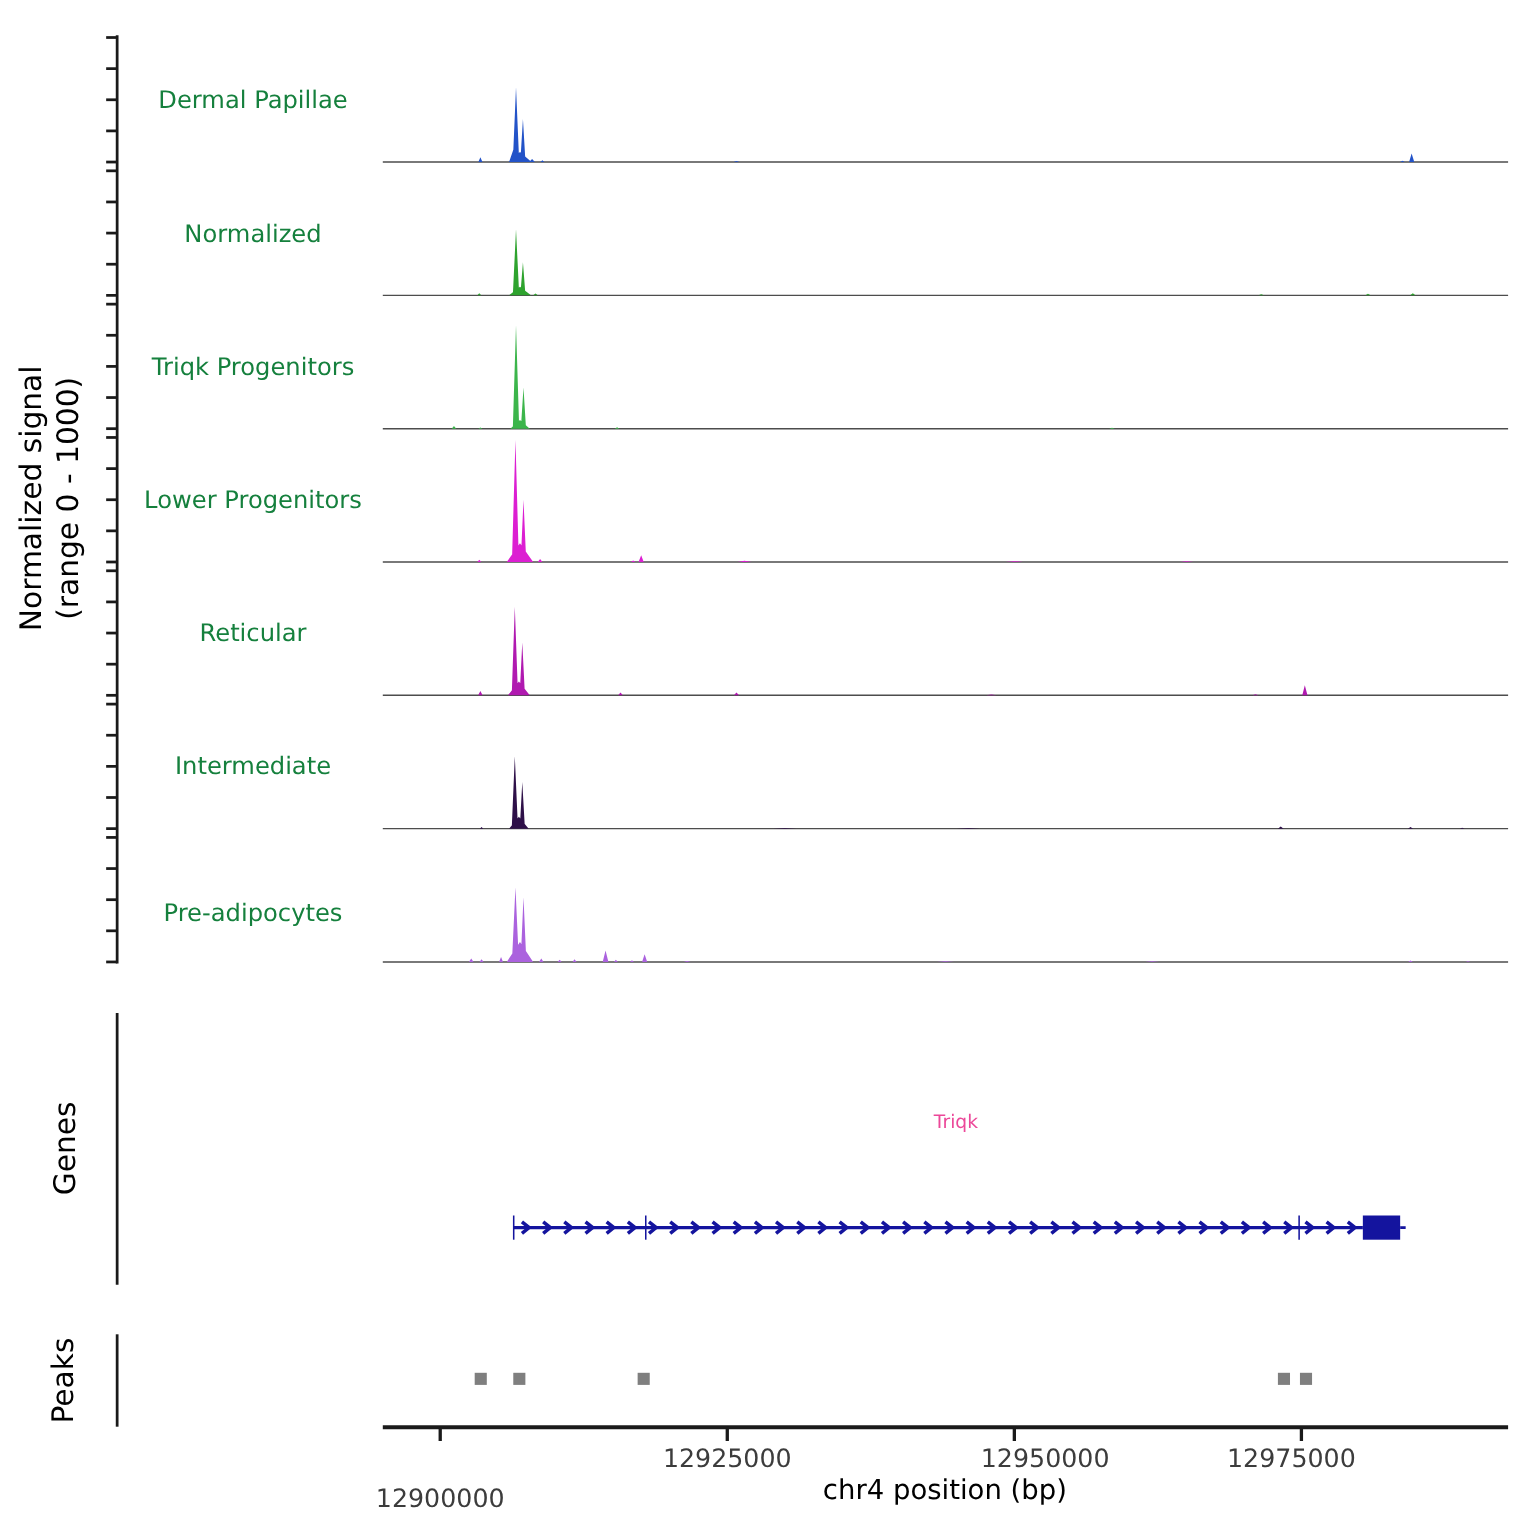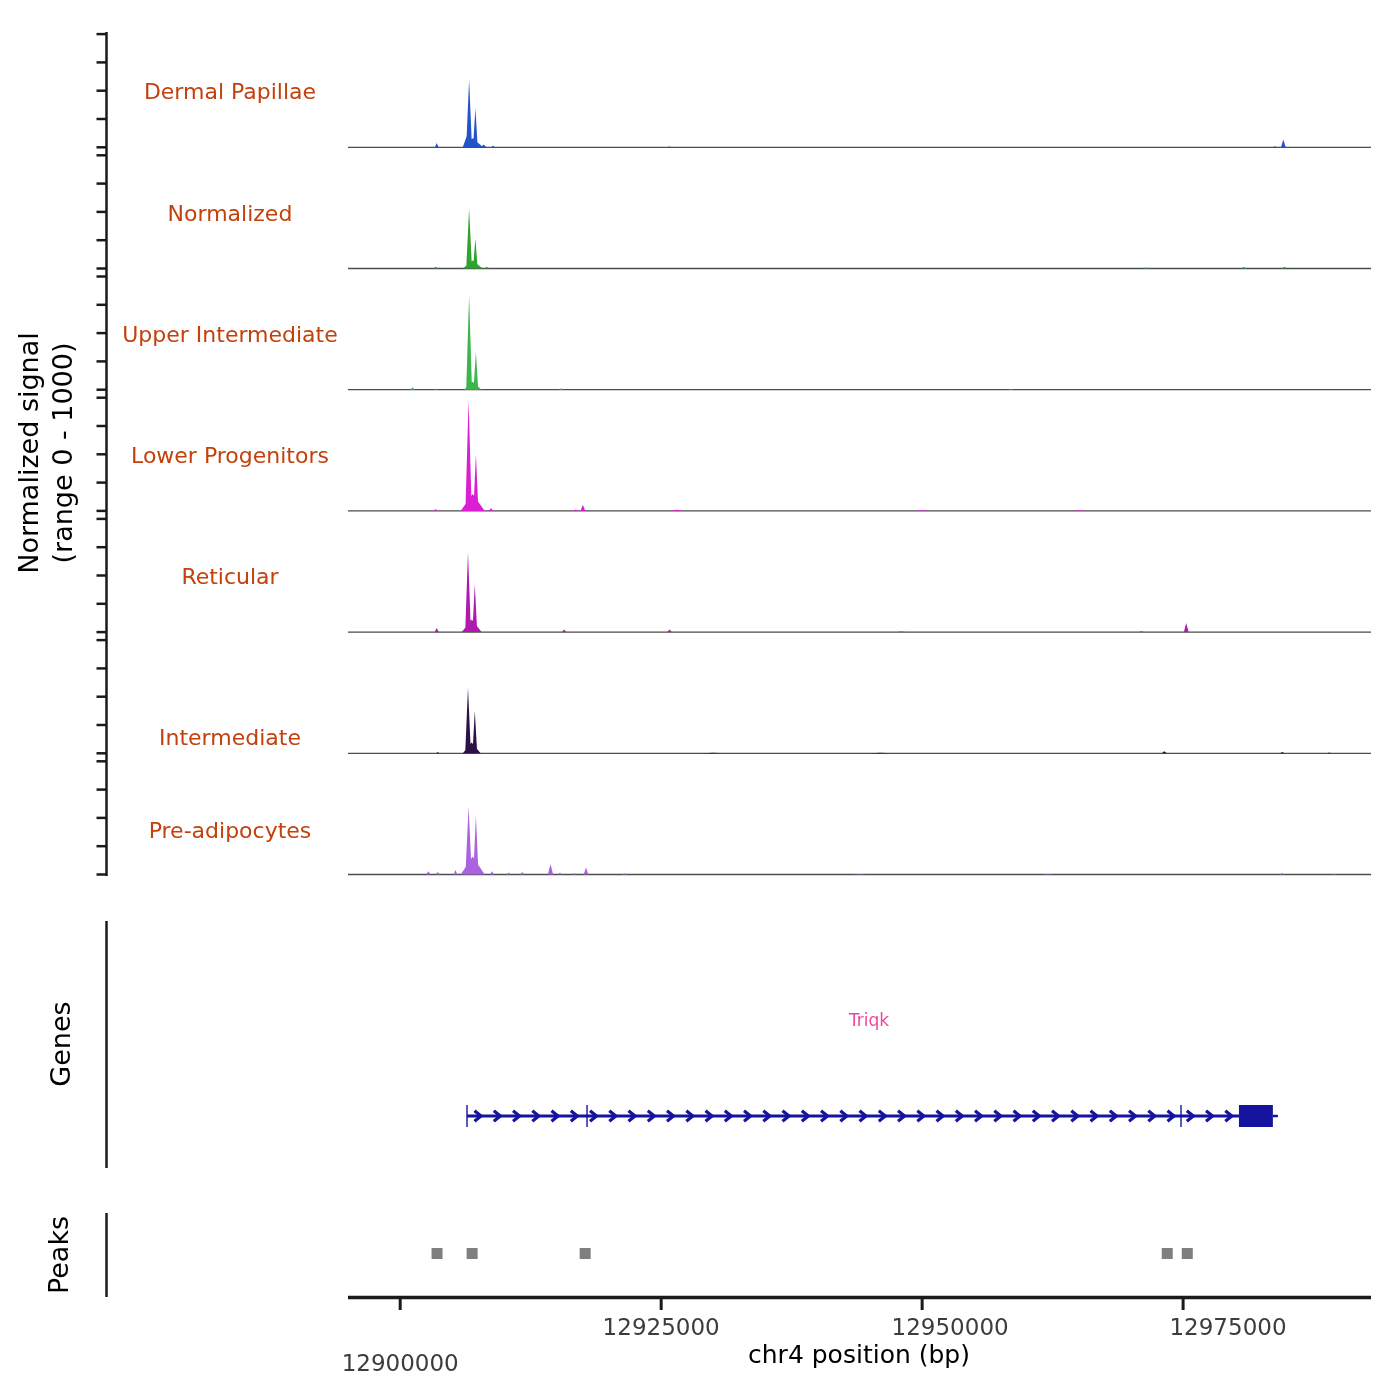--- a/index.html
+++ b/index.html
@@ -1,20 +1,20 @@
 <!DOCTYPE html>
 <html><head>
 <meta charset="utf-8">
 <style>
   html,body{margin:0;padding:0;background:#ffffff;}
   #canvas{position:relative;width:1400px;height:1400px;background:#ffffff;
           font-family:"DejaVu Sans","Liberation Sans",sans-serif;overflow:hidden;}
   #plot-svg{position:absolute;left:0;top:0;}
   .track-label{position:absolute;left:80px;width:300px;text-align:center;
-               font-size:22px;line-height:28px;color:#c2410c;white-space:nowrap;}
+               font-size:22px;line-height:28px;color:#15803d;white-space:nowrap;}
   .rotated{position:absolute;transform:translate(-50%,-50%) rotate(-90deg);
            white-space:nowrap;text-align:center;}
   .ylab{font-size:27px;line-height:34px;color:#000;}
   .section-label{font-size:27px;color:#000;}
   .xtick-label{position:absolute;transform:translateX(-50%);
                font-size:23px;color:#3c3c3c;white-space:nowrap;}
   .gene-name{position:absolute;transform:translateX(-50%);
              font-size:17px;color:#ec4899;white-space:nowrap;}
   .xaxis-title{position:absolute;transform:translateX(-50%);
                font-size:25px;color:#000;white-space:nowrap;}
@@ -162,35 +162,35 @@
     </svg>
 
   <div class="rotated" style="left:46px;top:453px;">
     <div class="ylab">Normalized signal</div>
     <div class="ylab">(range 0 - 1000)</div>
   </div>
 
   <div id="track-labels">
       <div class="track-label" style="top: 78.3px;">Dermal Papillae</div>
       <div class="track-label" style="top: 199.5px;">Normalized</div>
-      <div class="track-label" style="top: 320.7px;">Upper Intermediate</div>
+      <div class="track-label" style="top: 320.7px;">Triqk Progenitors</div>
       <div class="track-label" style="top: 441.9px;">Lower Progenitors</div>
       <div class="track-label" style="top: 563.1px;">Reticular</div>
-      <div class="track-label" style="top: 684.3px; margin-top: 40px;">Intermediate</div>
+      <div class="track-label" style="top: 684.3px;">Intermediate</div>
       <div class="track-label" style="top: 805.5px; margin-top: 11px;">Pre-adipocytes</div>
     </div>
 
   <div class="rotated section-label" style="left:60px;top:1044px;">Genes</div>
 
   <div class="gene-name" style="left:869px;top:1010px;">Triqk</div>
 
   <div class="rotated section-label" style="left:58px;top:1255px;">Peaks</div>
 
   <div id="xtick-labels">
       <div class="xtick-label" style="left: 400.194px; top: 1314px; margin-top: 36px;">12900000</div>
       <div class="xtick-label" style="left: 661.163px; top: 1314px;">12925000</div>
       <div class="xtick-label" style="left: 922.133px; top: 1314px; margin-left: 28px;">12950000</div>
-      <div class="xtick-label" style="left: 1228px; top: 1314px;">12975000</div>
+      <div class="xtick-label" style="left: 1174px; top: 1314px;">12975000</div>
     </div>
 
   <div class="xaxis-title" style="left:859px;top:1340px;">chr4 position (bp)</div>
 
 </div>
 
 </body></html>

